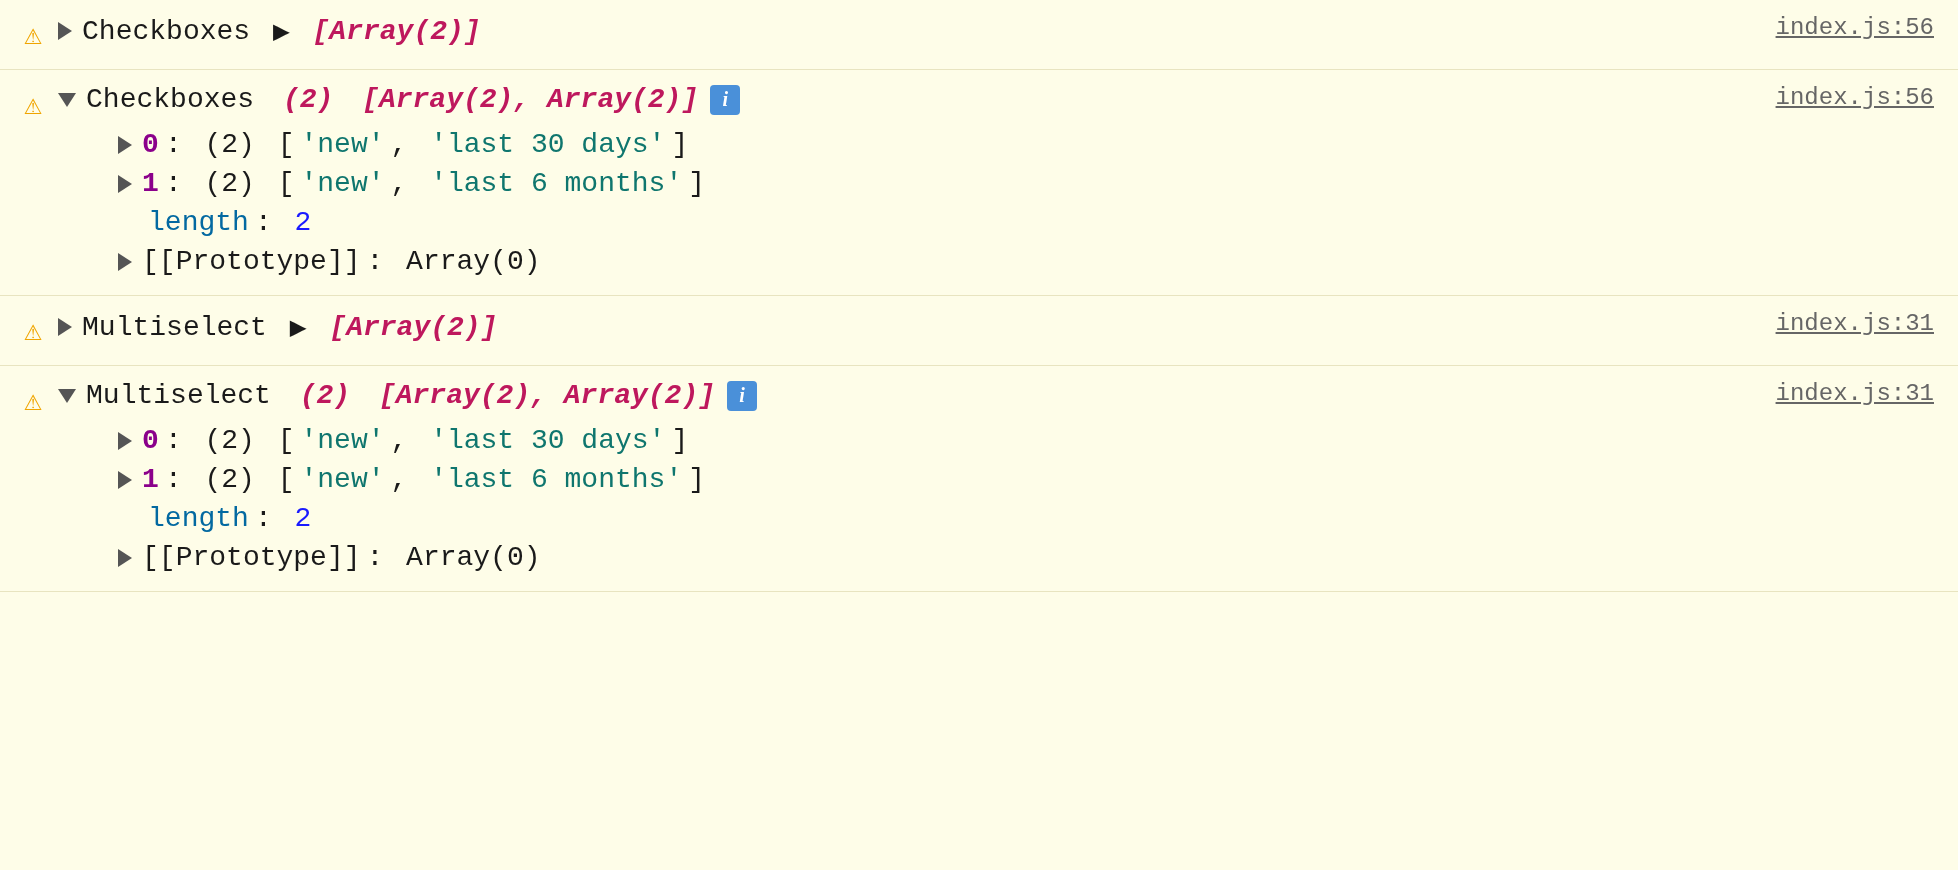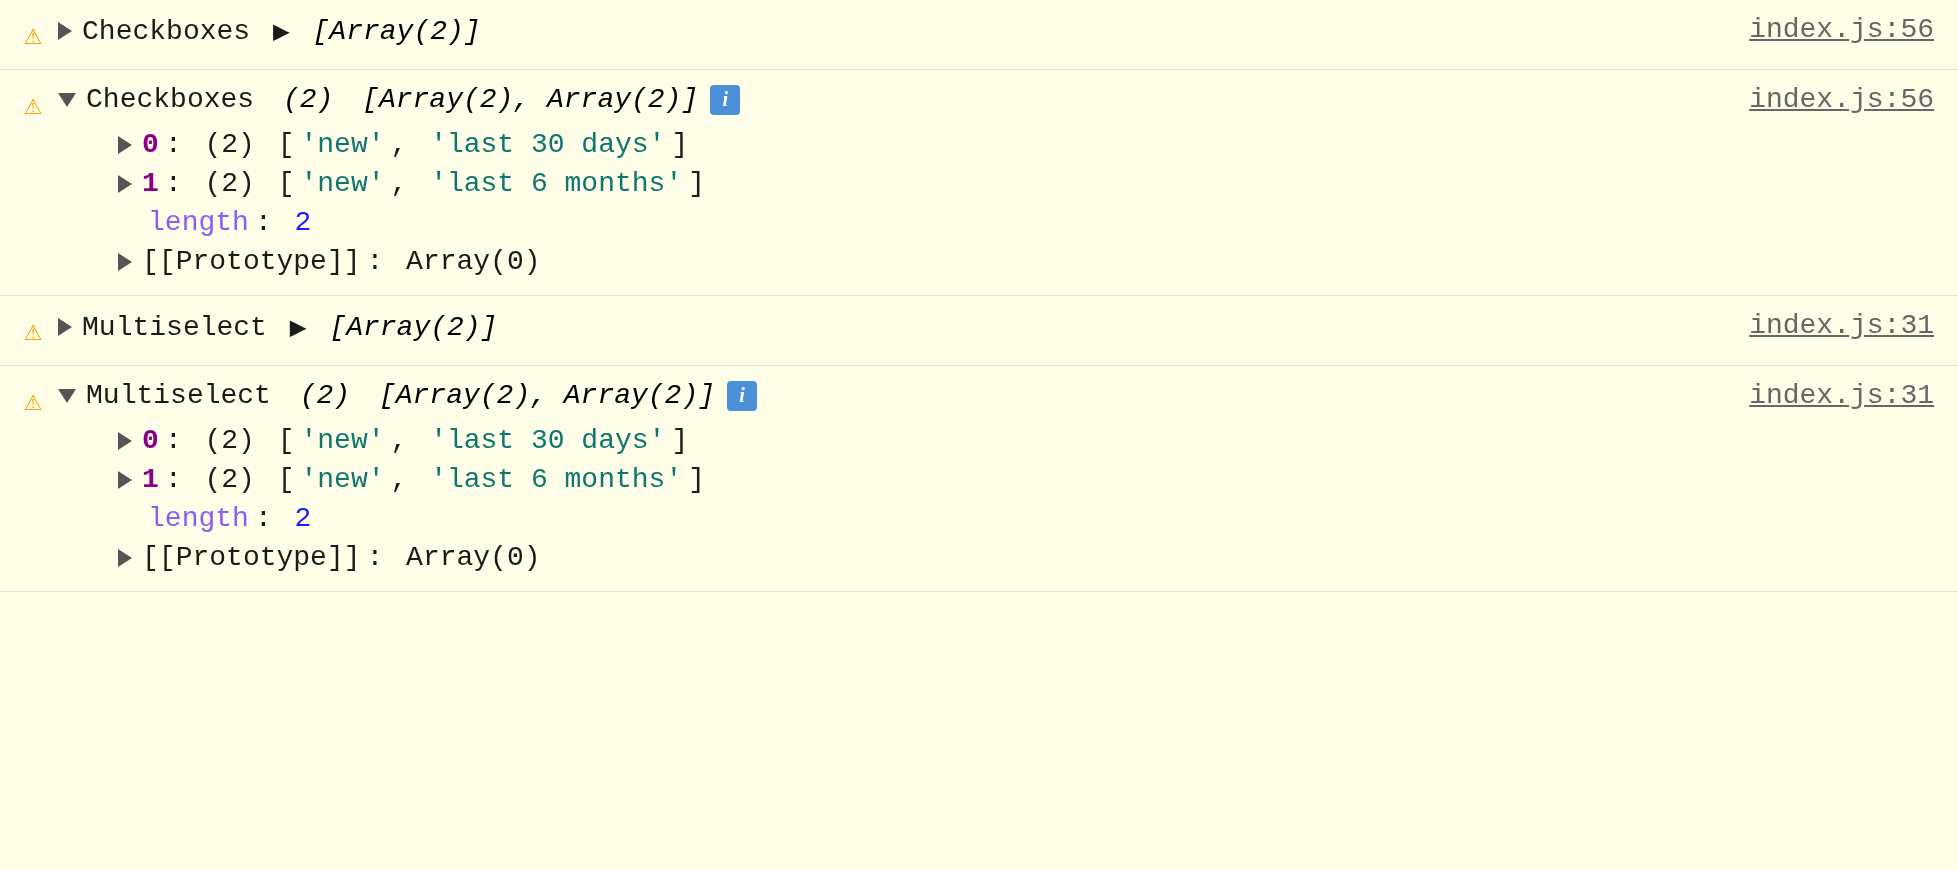--- a/index.html
+++ b/index.html
@@ -86,40 +86,40 @@
       margin-right: 4px;
       flex-shrink: 0;
     }
 
     .text-black {
       color: #1a1a1a;
       font-weight: 500;
     }
 
     .text-italic-dark {
-      color: #000000;
+      color: #be185d;
       font-style: italic;
-      font-weight: 400;
+      font-weight: 700;
     }
 
     .text-purple-bold {
       color: #8b008b;
       font-weight: bold;
     }
 
     .text-blue-num {
       color: #1a1aff;
     }
 
     .text-red-string {
       color: #0f766e;
     }
 
     .text-purple-length {
-      color: #8b5cf6;
+      color: #0369a1;
     }
 
     .info-badge {
       display: inline-flex;
       align-items: center;
       justify-content: center;
       background-color: #4a90d9;
       color: white;
       border-radius: 4px;
       width: 30px;
@@ -128,21 +128,21 @@
       font-style: italic;
       font-weight: bold;
       font-family: serif;
       flex-shrink: 0;
       margin-left: 6px;
     }
 
     .file-link {
       color: #666;
       text-decoration: underline;
-      font-size: 28px;
+      font-size: 24px;
       cursor: pointer;
       margin-left: auto;
       padding-left: 40px;
       flex-shrink: 0;
       align-self: flex-start;
     }
 
     .expanded-content {
       display: flex;
       flex-direction: column;

